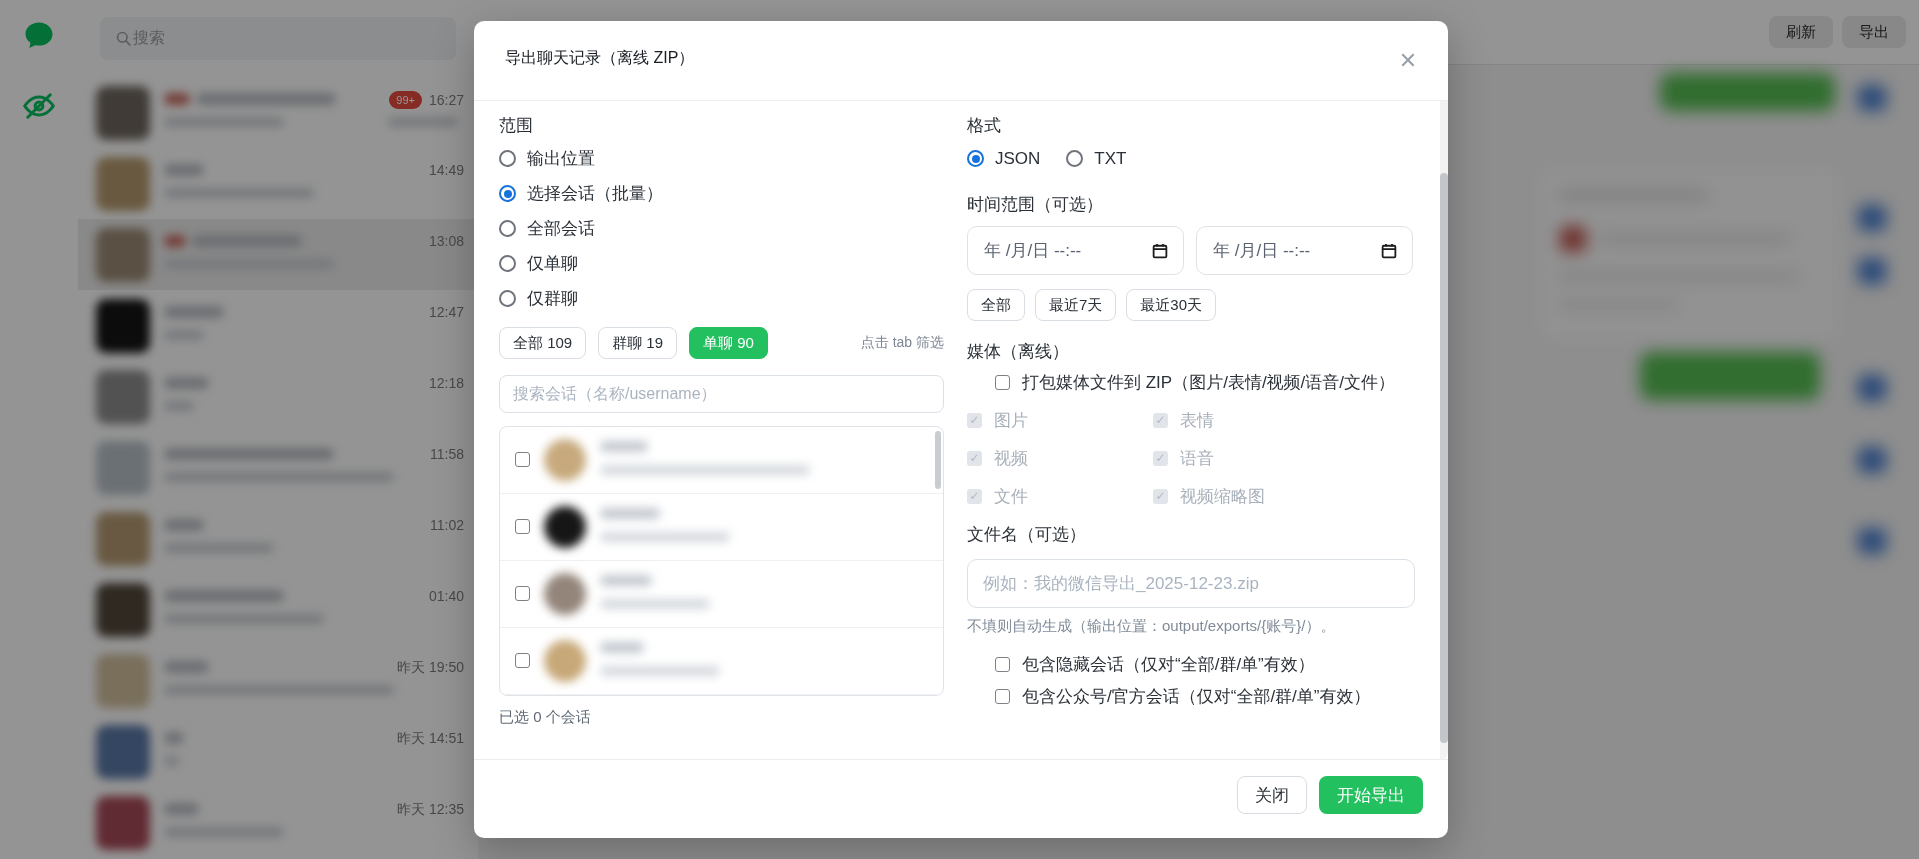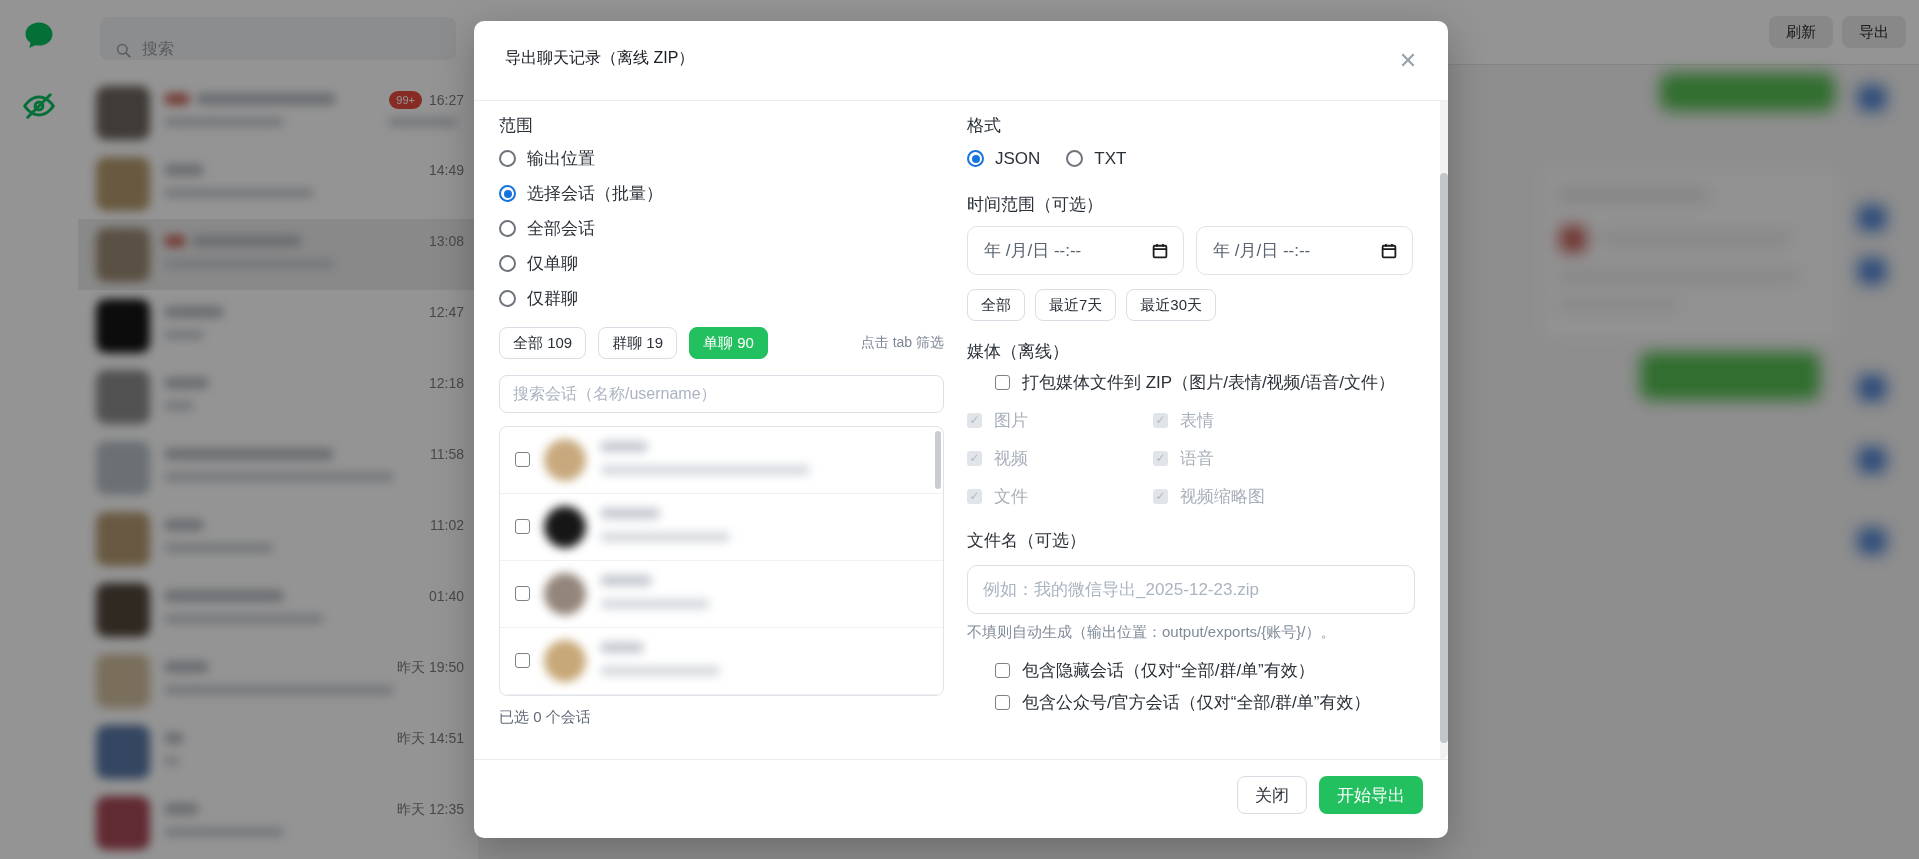--- a/index.html
+++ b/index.html
@@ -3,21 +3,21 @@
 <meta charset="utf-8">
 <style>
   html,body{margin:0;padding:0;background:#888;}
   body{font-family:"Liberation Sans","DejaVu Sans",sans-serif;}
   .stage{position:relative;width:1919px;height:859px;overflow:hidden;background:#f4f4f4;}
 
   
   .rail{position:absolute;left:0;top:0;width:78px;height:859px;background:#fff;border-right:1px solid #ededed;}
   .rail .icn{position:absolute;left:21px;width:36px;height:36px;}
   .app-chatlist{position:absolute;left:78px;top:0;width:400px;height:859px;background:#fff;border-right:1px solid #e4e4e4;overflow:hidden;}
-  .srchbox{position:absolute;left:22px;top:17px;width:356px;height:43px;background:#f2f3f5;border-radius:8px;display:flex;align-items:flex-end;gap:9px;padding:0 14px;box-sizing:border-box;color:#9aa0a6;font-size:16px;}
+  .srchbox{position:absolute;left:22px;top:17px;width:356px;height:43px;background:#f2f3f5;border-radius:8px;display:flex;align-items:center;padding:0 14px;box-sizing:border-box;color:#9aa0a6;font-size:16px;}
   .chatitems{position:absolute;left:0;top:77px;right:0;}
   .citem{position:relative;height:71px;border-bottom:0;}
   .citem.sel{background:#ececec;}
   .citem .blurz{filter:blur(5px);position:absolute;inset:0;}
   .cav{position:absolute;left:18px;top:9px;width:54px;height:54px;border-radius:10px;}
   .nbar{position:absolute;left:86px;top:16px;height:12px;border-radius:6px;background:#b9bdc4;}
   .rbar{position:absolute;top:16px;height:12px;border-radius:6px;background:#c96a60;}
   .mbar{position:absolute;left:86px;top:40px;height:10px;border-radius:5px;background:#ccd0d6;}
   .ctime{position:absolute;right:14px;top:14px;font-size:14px;color:#7f7f82;display:flex;align-items:center;gap:7px;}
   .badge{background:#e84b40;color:#fff;font-size:11px;border-radius:10px;padding:1px 7px;line-height:16px;}
@@ -428,21 +428,21 @@
           <div class="trow">
             <span class="cbx dis">✓</span>
             <span>文件</span>
           </div>
           <div class="trow">
             <span class="cbx dis">✓</span>
             <span>视频缩略图</span>
           </div>
         </div>
 
-        <div class="flabel" style="margin-top:21px;">文件名（可选）</div>
+        <div class="flabel" style="margin-top:15px;">文件名（可选）</div>
         <input class="inp fname" type="text" placeholder="例如：我的微信导出_2025-12-23.zip" style="">
         <div class="hint">不填则自动生成（输出位置：output/exports/{账号}/）。</div>
 
         <div class="chk-row" style="margin-top:17px;">
           <span class="cbx"></span>
           <span>包含隐藏会话（仅对“全部/群/单”有效）</span>
         </div>
         <div class="chk-row" style="margin-top:9px;">
           <span class="cbx"></span>
           <span>包含公众号/官方会话（仅对“全部/群/单”有效）</span>

